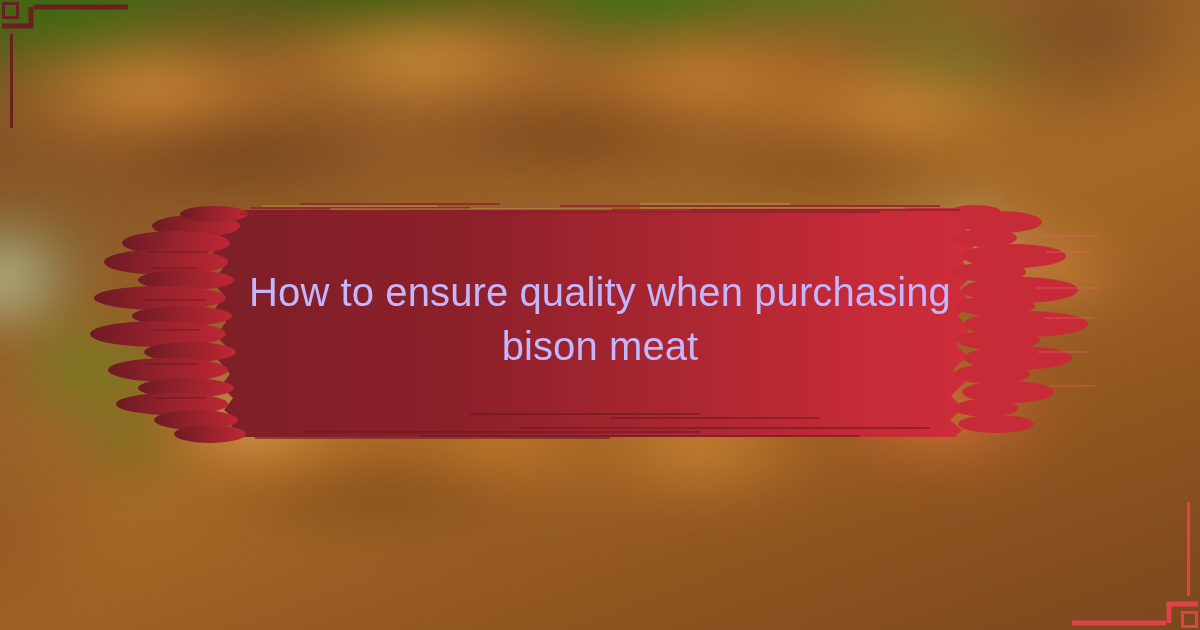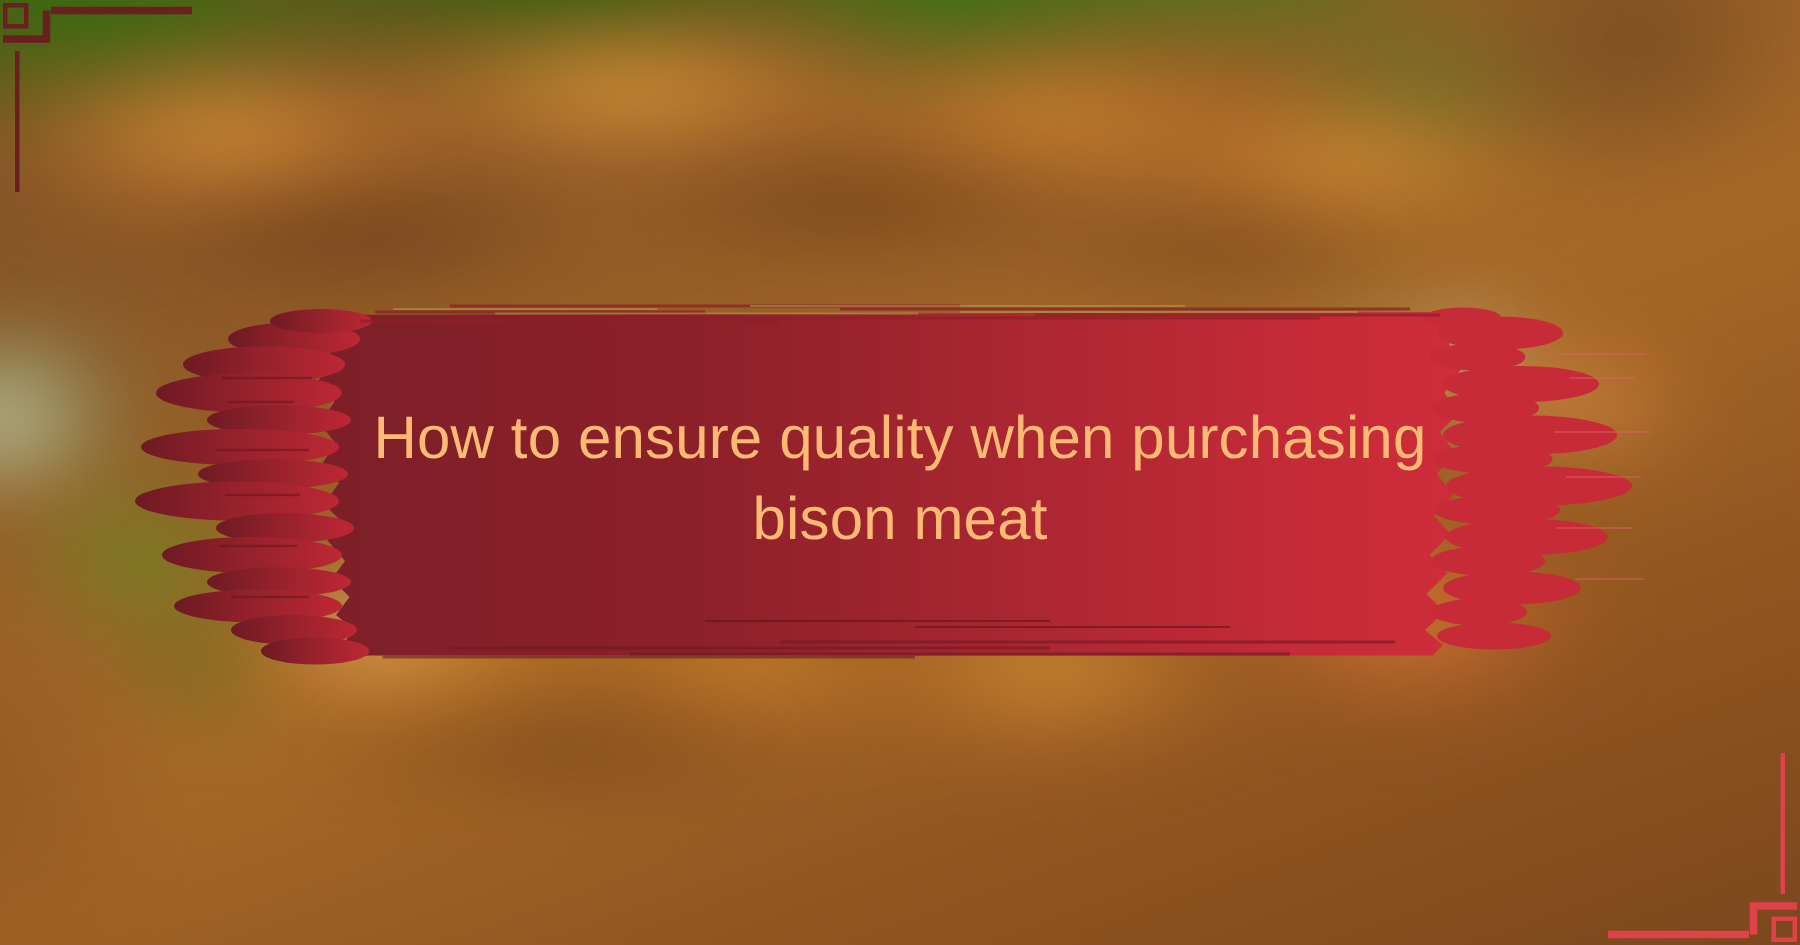--- a/index.html
+++ b/index.html
@@ -78,21 +78,21 @@
     position: absolute;
     left: 0; top: 0;
     width: 1200px; height: 630px;
   }
   .banner-title {
     position: absolute;
     left: 200px;
     top: 265px;
     width: 800px;
     text-align: center;
-    color: #fdba74;
+    color: #c4b5fd;
     font-size: 40px;
     line-height: 54px;
     font-weight: 400;
     letter-spacing: .1px;
     white-space: pre-line;
   }
 </style>
 </head>
 <body>
 

